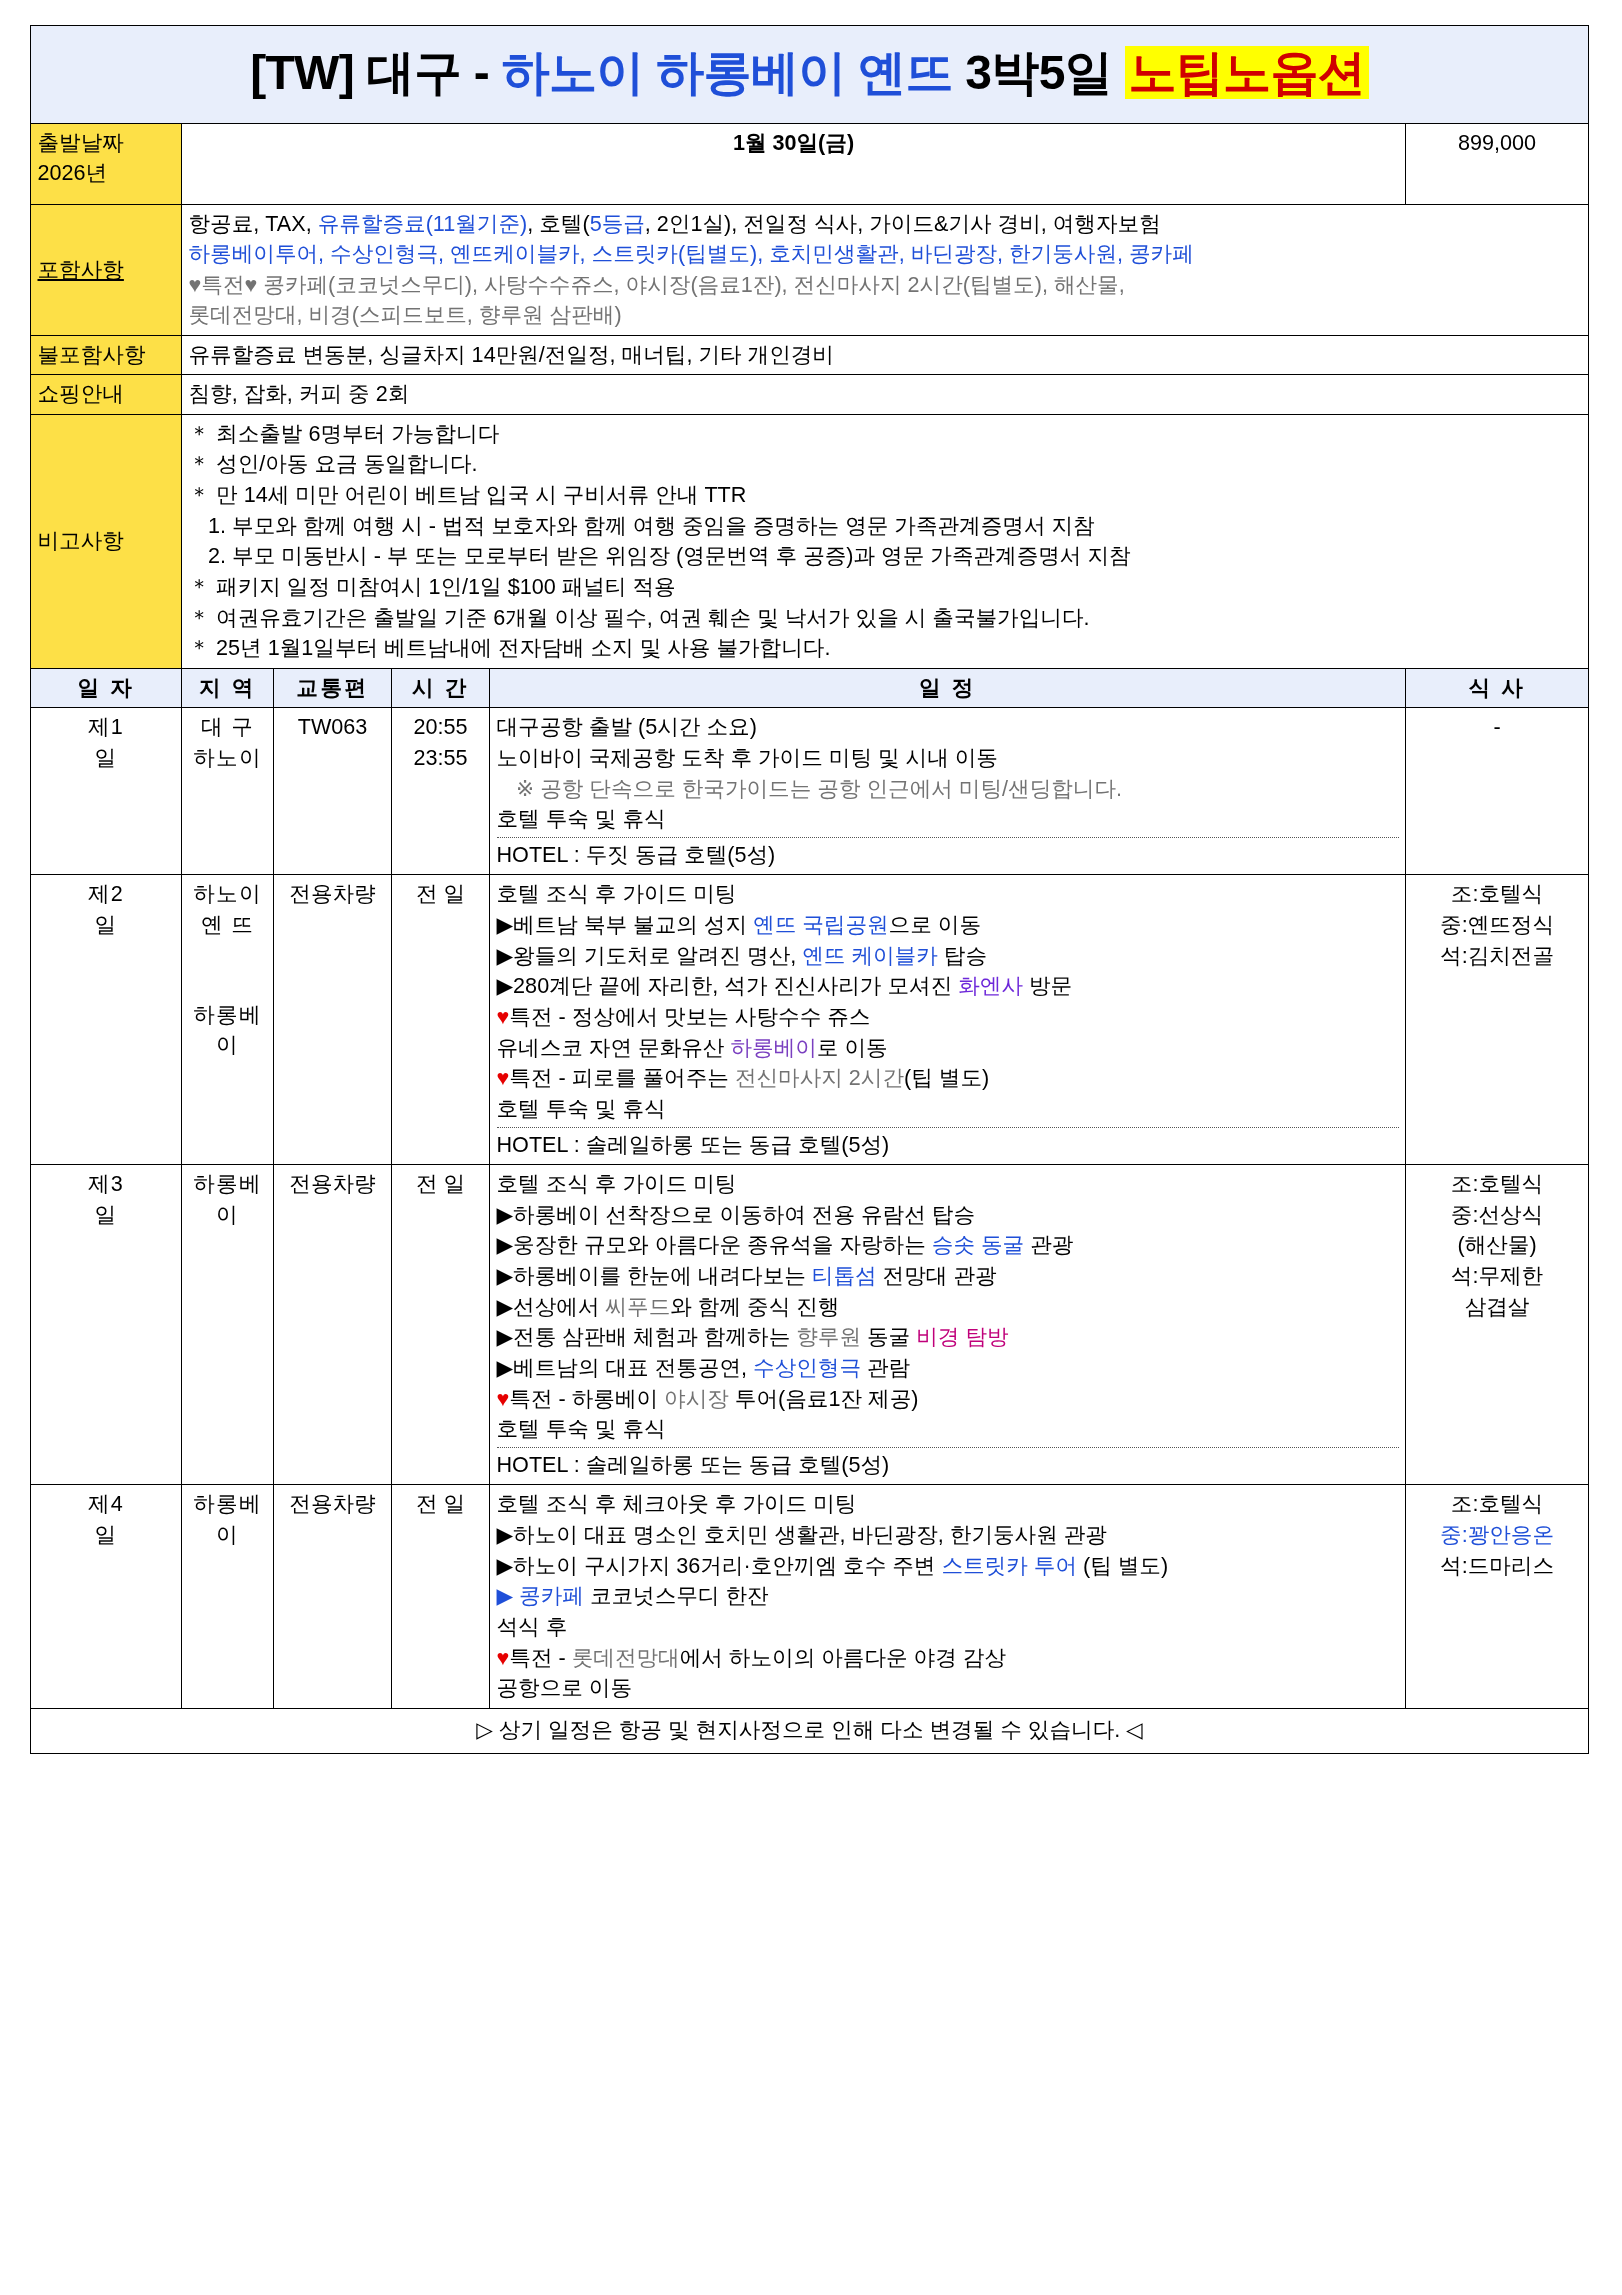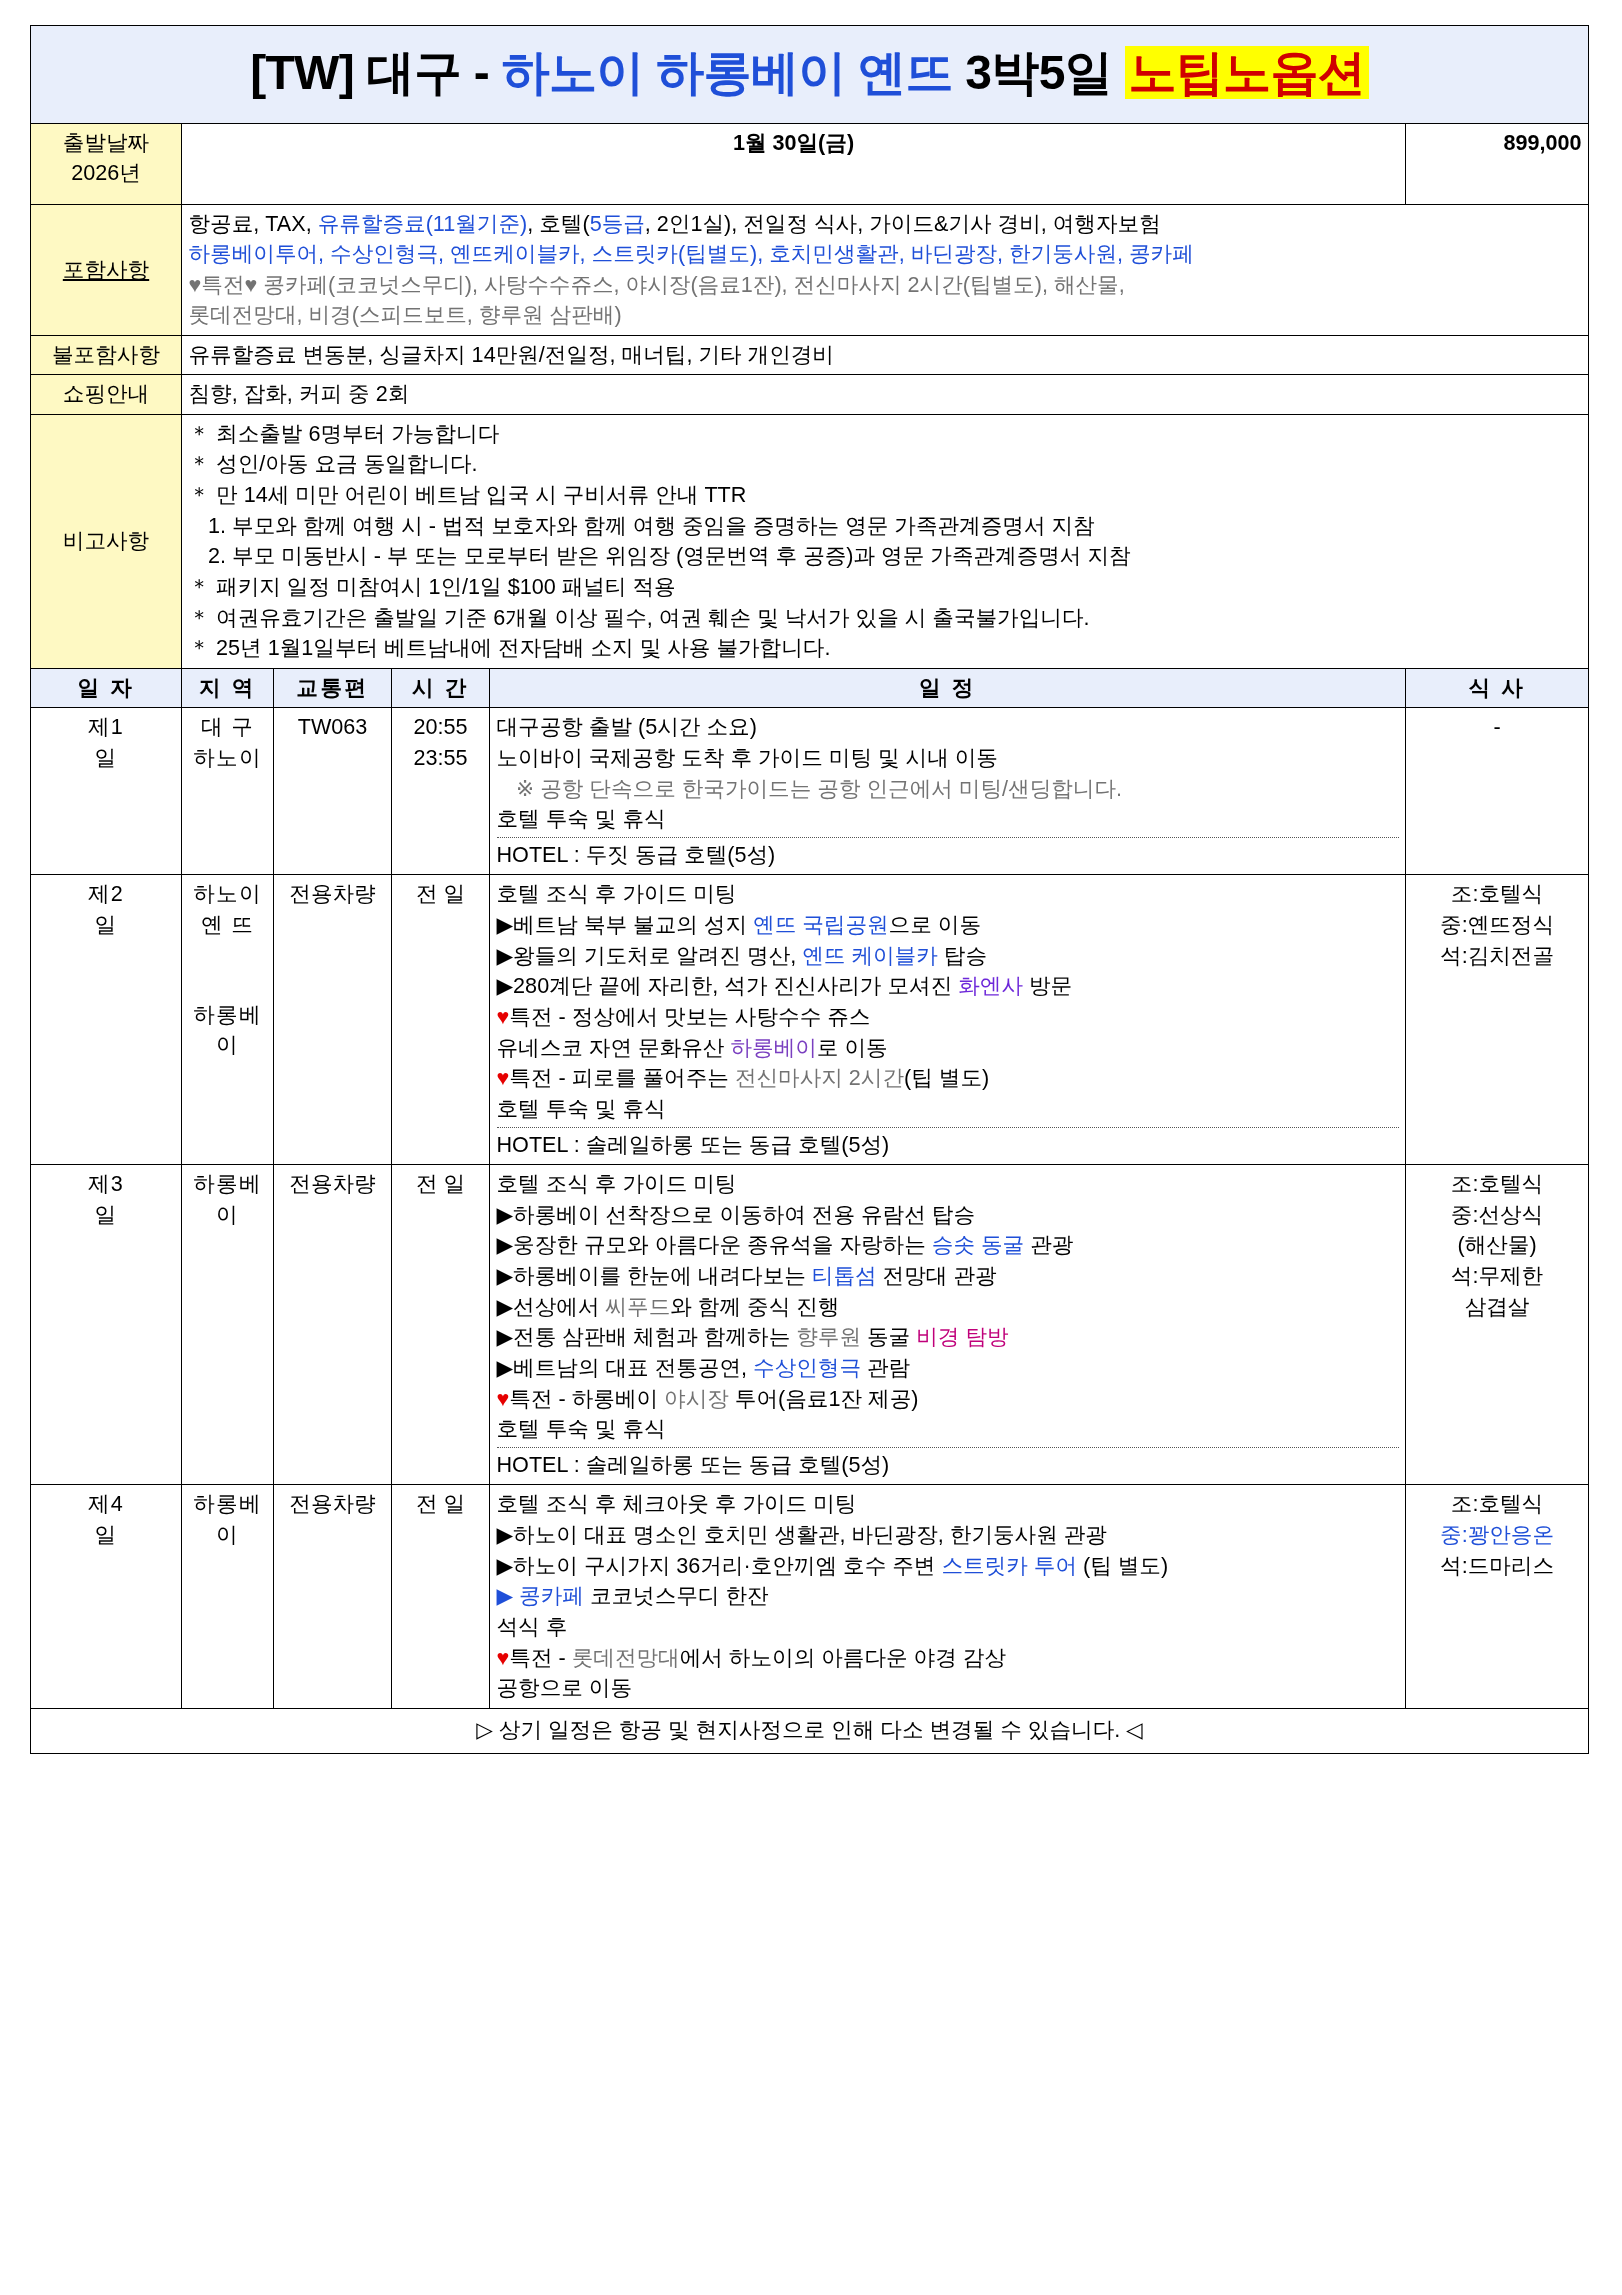--- a/index.html
+++ b/index.html
@@ -43,38 +43,37 @@
   }
   .t-black{color:#000;}
   .t-blue{color:#1f4fd8;}
   .t-hl{
     color:#d00000;
     background:#ffff00;
     padding:0 3.9px;
   }
   
   .lbl{
-    background:#fef9c3;
-    text-align:center;
+    background:#fde047;
     vertical-align:middle;
     font-size:21.6px;
     font-weight:normal;
     line-height:1.3;
   }
   .date-cell{
     text-align:center;
     vertical-align:middle;
     font-size:38px;
     font-weight:bold;
   }
   .price-cell{
-    text-align:right;
+    text-align:center;
     vertical-align:middle;
     font-size:38px;
-    font-weight:bold;
+    font-weight:normal;
   }
   .inc-cell{line-height:1.5;}
   .red{color:#737373;}
   .blue{color:#1f4fd8;}
   .orange{color:#6d28d9;}
   .magenta{color:#c0007a;}
   .purple{color:#7a3fc0;}
   .heart{color:#e60000;}
   .note-cell{line-height:1.55;}
   

